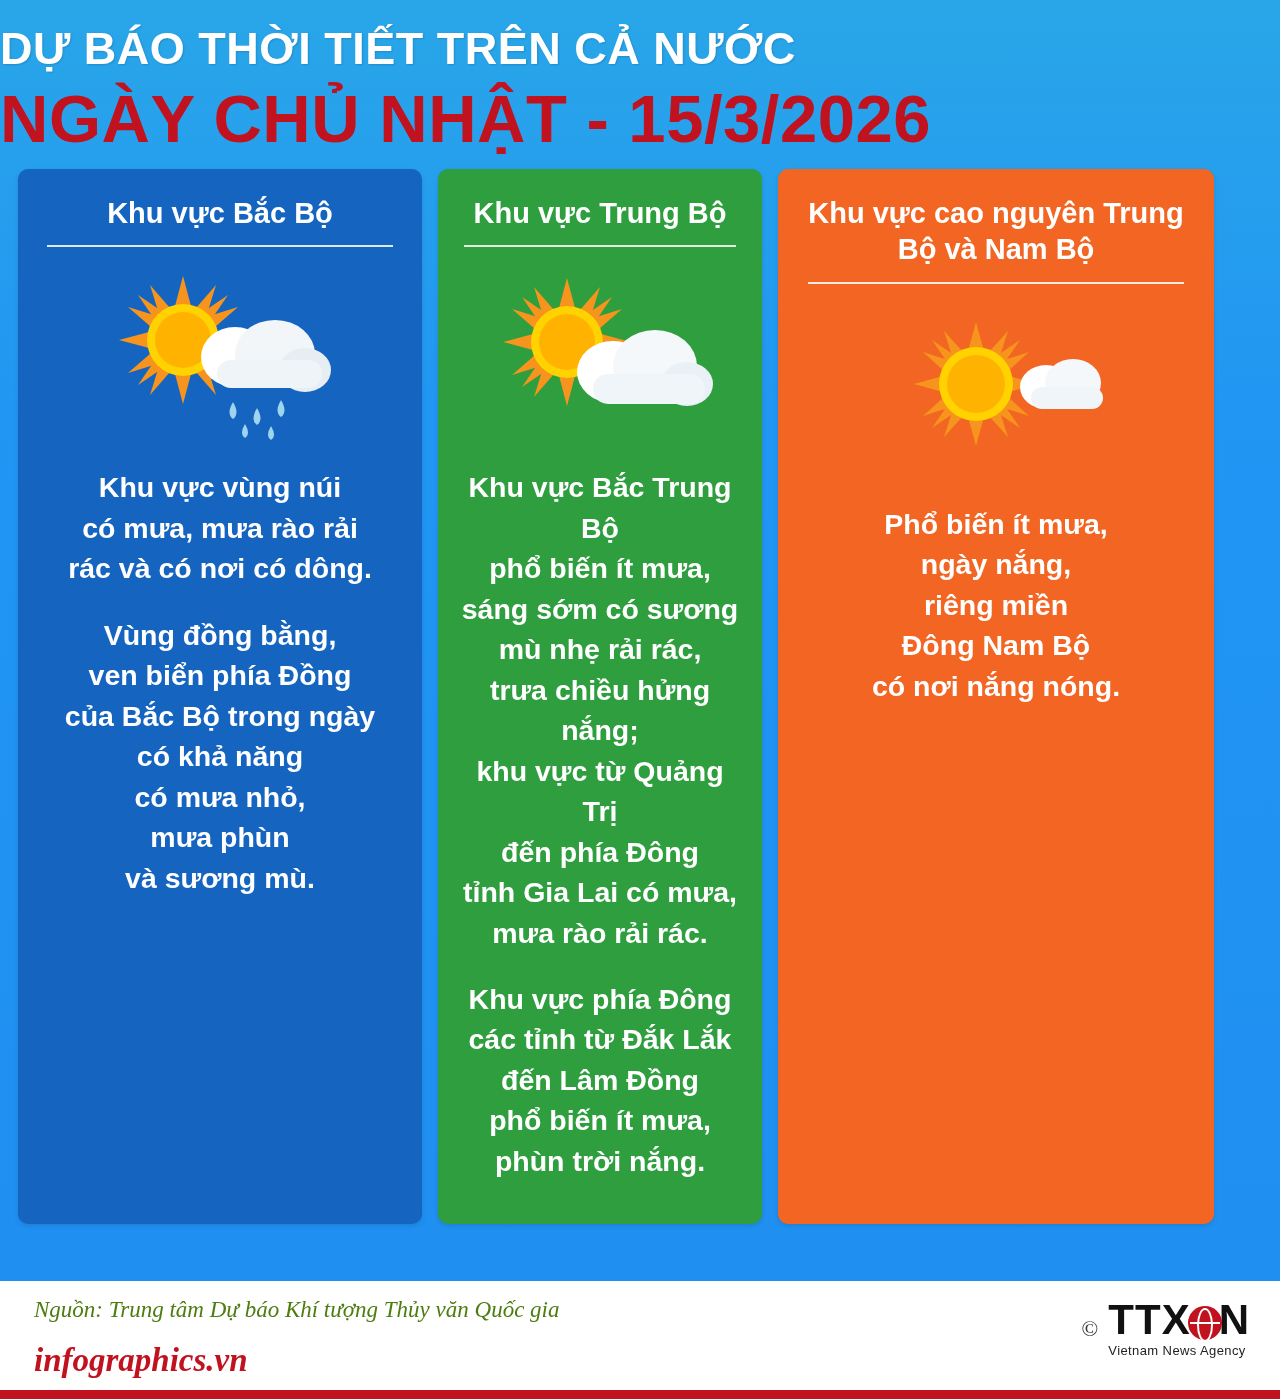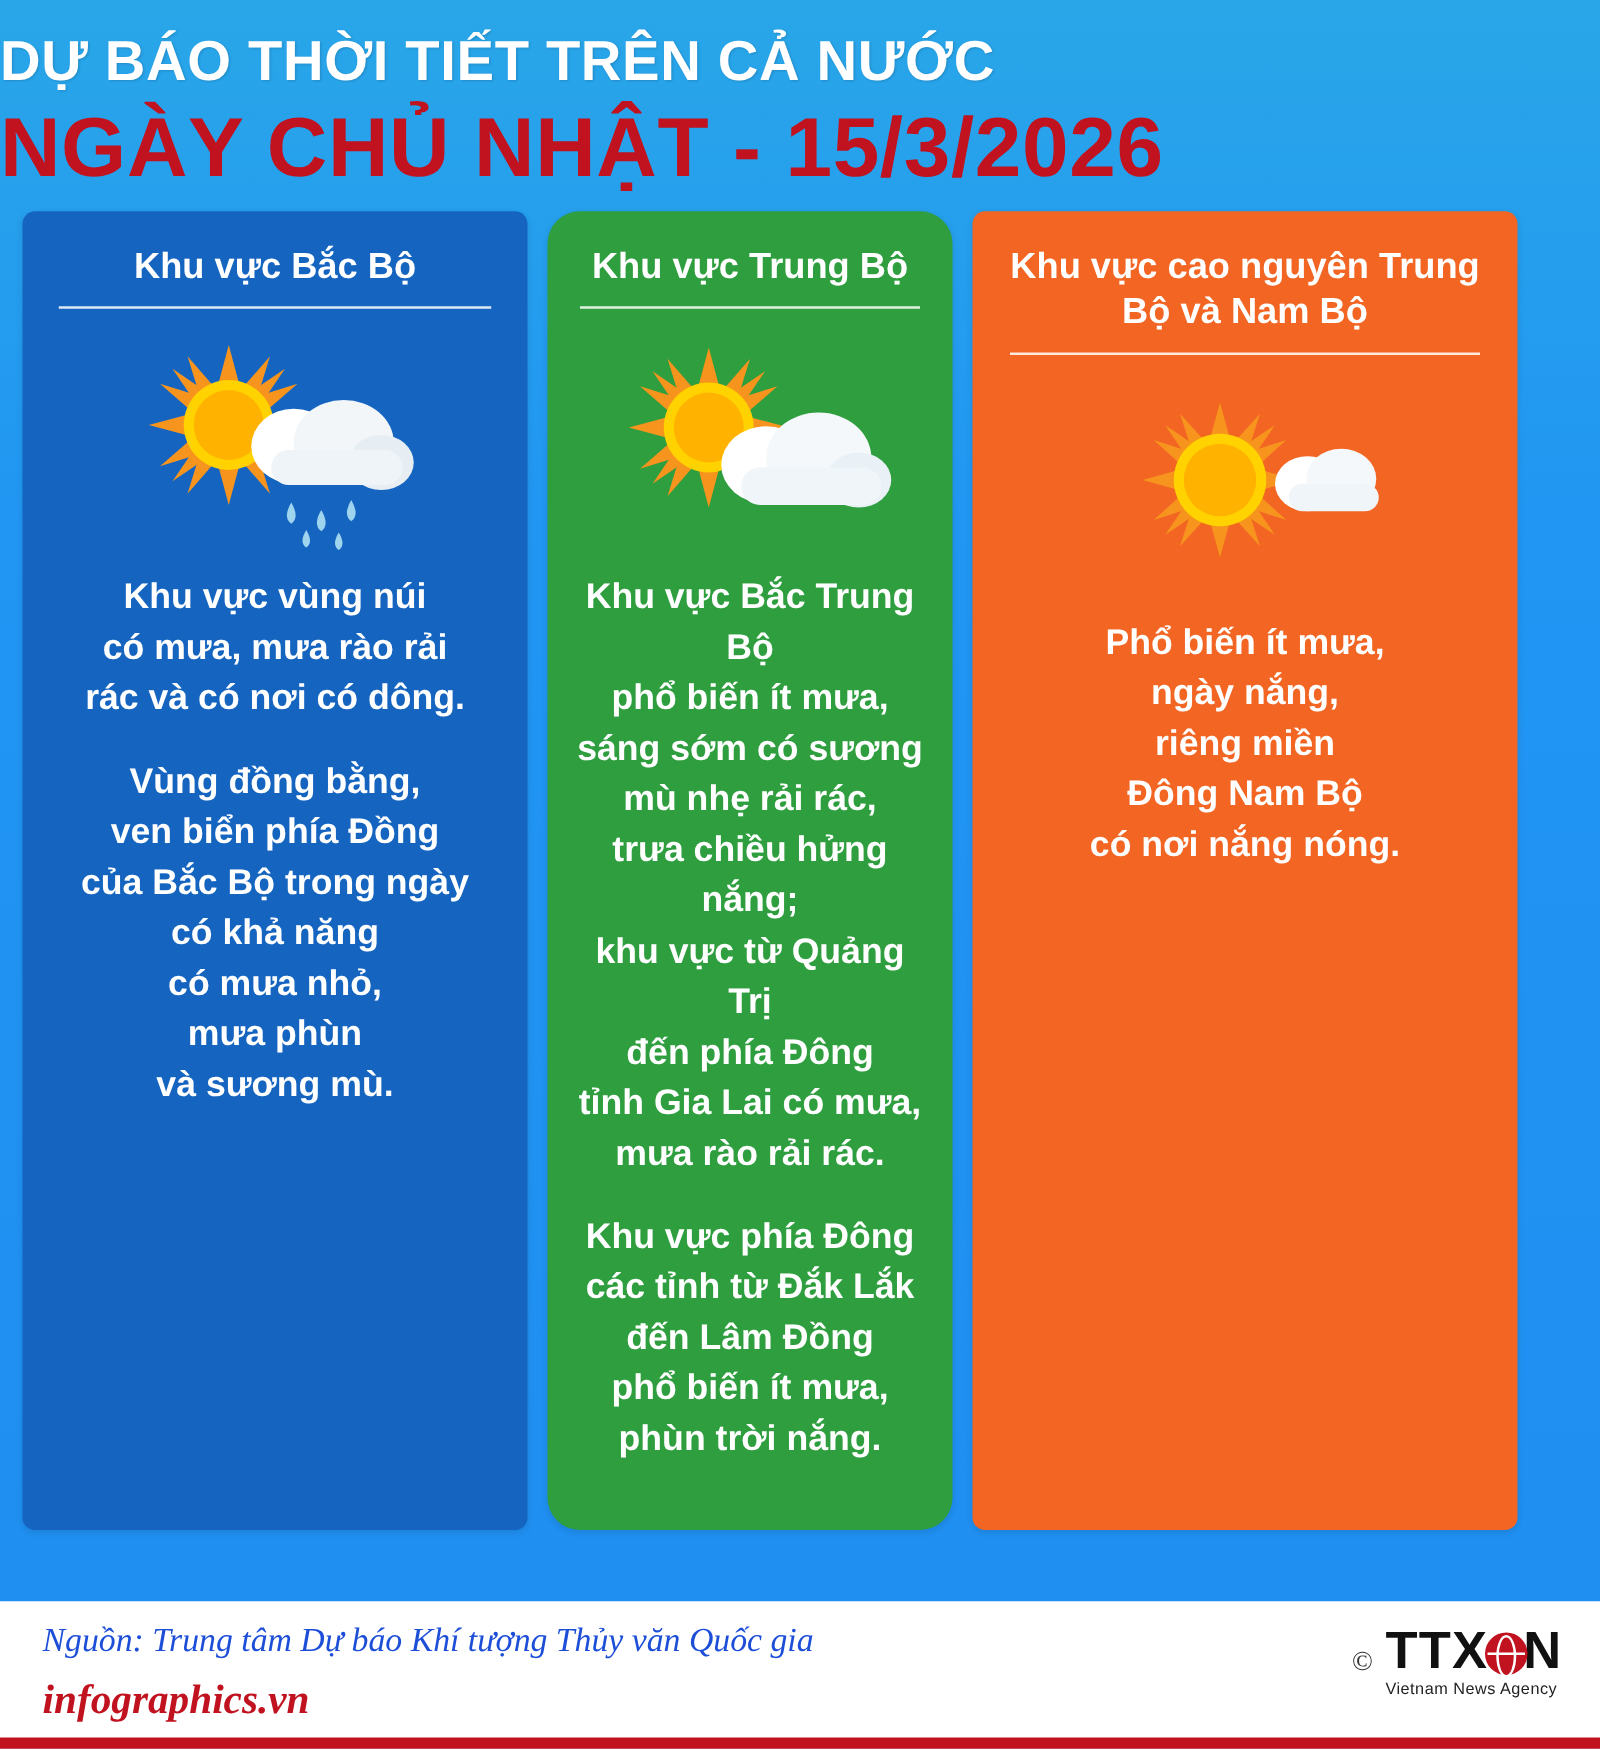--- a/index.html
+++ b/index.html
@@ -52,21 +52,21 @@
   }
   .card {
     border-radius: 10px;
     padding: 22px 14px 26px 14px;
     display: flex;
     flex-direction: column;
     align-items: center;
     box-shadow: 0 2px 5px rgba(0,0,0,0.10);
   }
   .card.north   { background: #1565c0; width: 404px; min-height: 1055px; }
-  .card.central { background: #2e9e3e; width: 324px; min-height: 1055px; border-radius: 26px; }
+  .card.central { background: #2e9e3e; width: 324px; min-height: 1055px; }
   .card.south   { background: #f26522; width: 436px; min-height: 1055px; }
 
   .card-title {
     color: #ffffff;
     font-size: 29px;
     font-weight: bold;
     text-align: center;
     line-height: 1.25;
     padding: 4px 0 14px 0;
     width: 100%;
@@ -85,40 +85,41 @@
     justify-content: center;
     width: 100%;
   }
 
   .card-body {
     color: #ffffff;
     font-size: 28.5px;
     font-weight: bold;
     line-height: 1.42;
     text-align: center;
+    margin-top: 10px;
     white-space: pre-line;
     padding: 0 4px;
   }
   .card-body + .card-body { margin-top: 26px; }
 
   
   .footer {
     height: 118px;
     background: #ffffff;
     position: relative;
     display: flex;
     align-items: flex-start;
     padding: 12px 22px 0 34px;
     justify-content: space-between;
   }
   .source {
     font-family: "Liberation Serif", serif;
     font-style: italic;
-    font-size: 27px;
-    color: #1d4ed8;
+    font-size: 23px;
+    color: #4d7c0f;
     margin-top: 4px;
   }
   .brand {
     position: absolute;
     left: 34px;
     bottom: 20px;
     font-family: "Liberation Serif", serif;
     font-style: italic;
     font-weight: bold;
     font-size: 33px;

